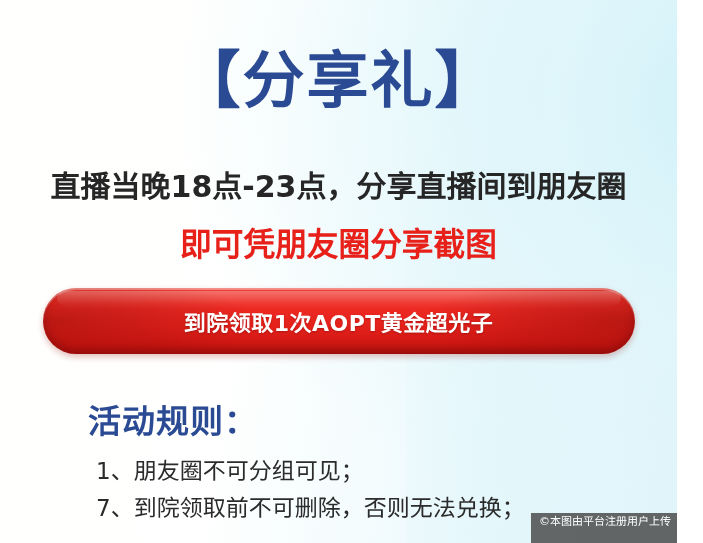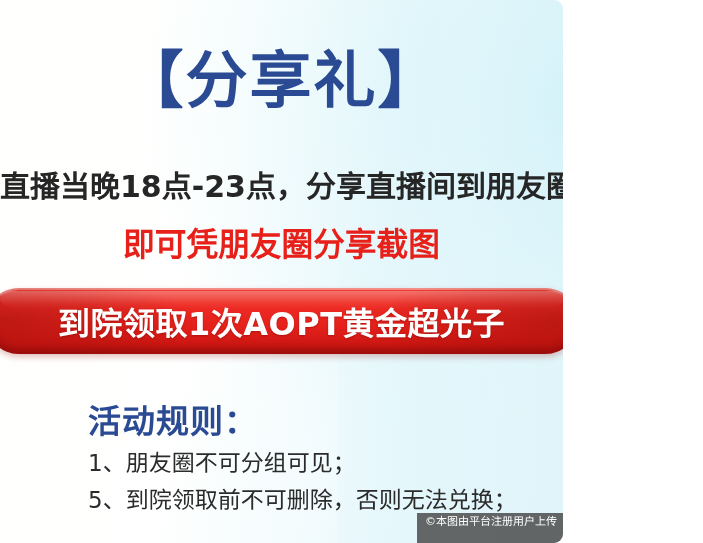--- a/index.html
+++ b/index.html
@@ -9,29 +9,28 @@
   }
   body {
     width: 703px;
     height: 543px;
     overflow: hidden;
     font-family: "DejaVu Sans", "Liberation Sans", sans-serif;
   }
 
   #poster {
     position: relative;
-    width: 563px;
+    width: 677px;
     height: 543px;
     box-sizing: border-box;
     
     background:
       radial-gradient(120% 130% at 100% 18%, rgba(205,240,248,0.95) 0%, rgba(223,246,250,0.55) 32%, rgba(255,255,255,0) 62%),
       linear-gradient(100deg, #fffffd 0%, #fefffe 38%, #f2fbfd 62%, #e4f6fa 84%, #dff4f9 100%);
     overflow: hidden;
-    border-radius: 9px;
   }
 
   
   #poster::before {
     content: "";
     position: absolute;
     top: -10%;
     right: -6%;
     width: 46%;
     height: 120%;
@@ -138,21 +137,21 @@
     border-radius: 33px;
     background:
       radial-gradient(60% 120% at 0% 50%, rgba(120,8,6,0.40) 0%, rgba(120,8,6,0) 60%),
       radial-gradient(60% 120% at 100% 50%, rgba(120,8,6,0.42) 0%, rgba(120,8,6,0) 60%);
     pointer-events: none;
   }
   .cta-label {
     position: relative;
     z-index: 3;
     color: #ffffff;
-    font-size: 32px;
+    font-size: 22px;
     font-weight: bold;
     letter-spacing: 0.5px;
     white-space: nowrap;
     text-shadow: 0 1px 2px rgba(120,10,8,0.45);
   }
 
   
   .rules-title {
     position: absolute;
     top: 395px;
@@ -160,21 +159,21 @@
     font-size: 33px;
     font-weight: bold;
     color: #2b4a94;
     letter-spacing: 1px;
     white-space: nowrap;
   }
   .rules-list {
     position: absolute;
     top: 445px;
     left: 88px;
-    margin: 0;
+    margin: 8px;
     padding: 0;
     list-style: none;
   }
   .rules-list li {
     font-size: 23px;
     line-height: 1.62;
     color: #2b2b2b;
     white-space: nowrap;
   }
 
@@ -208,19 +207,19 @@
     <div class="cta-wrap">
       <div class="cta">
         <span class="cta-label">到院领取1次AOPT黄金超光子</span>
       </div>
     </div>
 
     <div class="rules-title">活动规则：</div>
 
     <ul class="rules-list">
       <li>1、朋友圈不可分组可见；</li>
-      <li>5、到院领取前不可删除，否则无法兑换；</li>
+      <li>7、到院领取前不可删除，否则无法兑换；</li>
     </ul>
 
     <div class="watermark">©本图由平台注册用户上传</div>
 
   </div>
 </div>
 
 </body></html>

